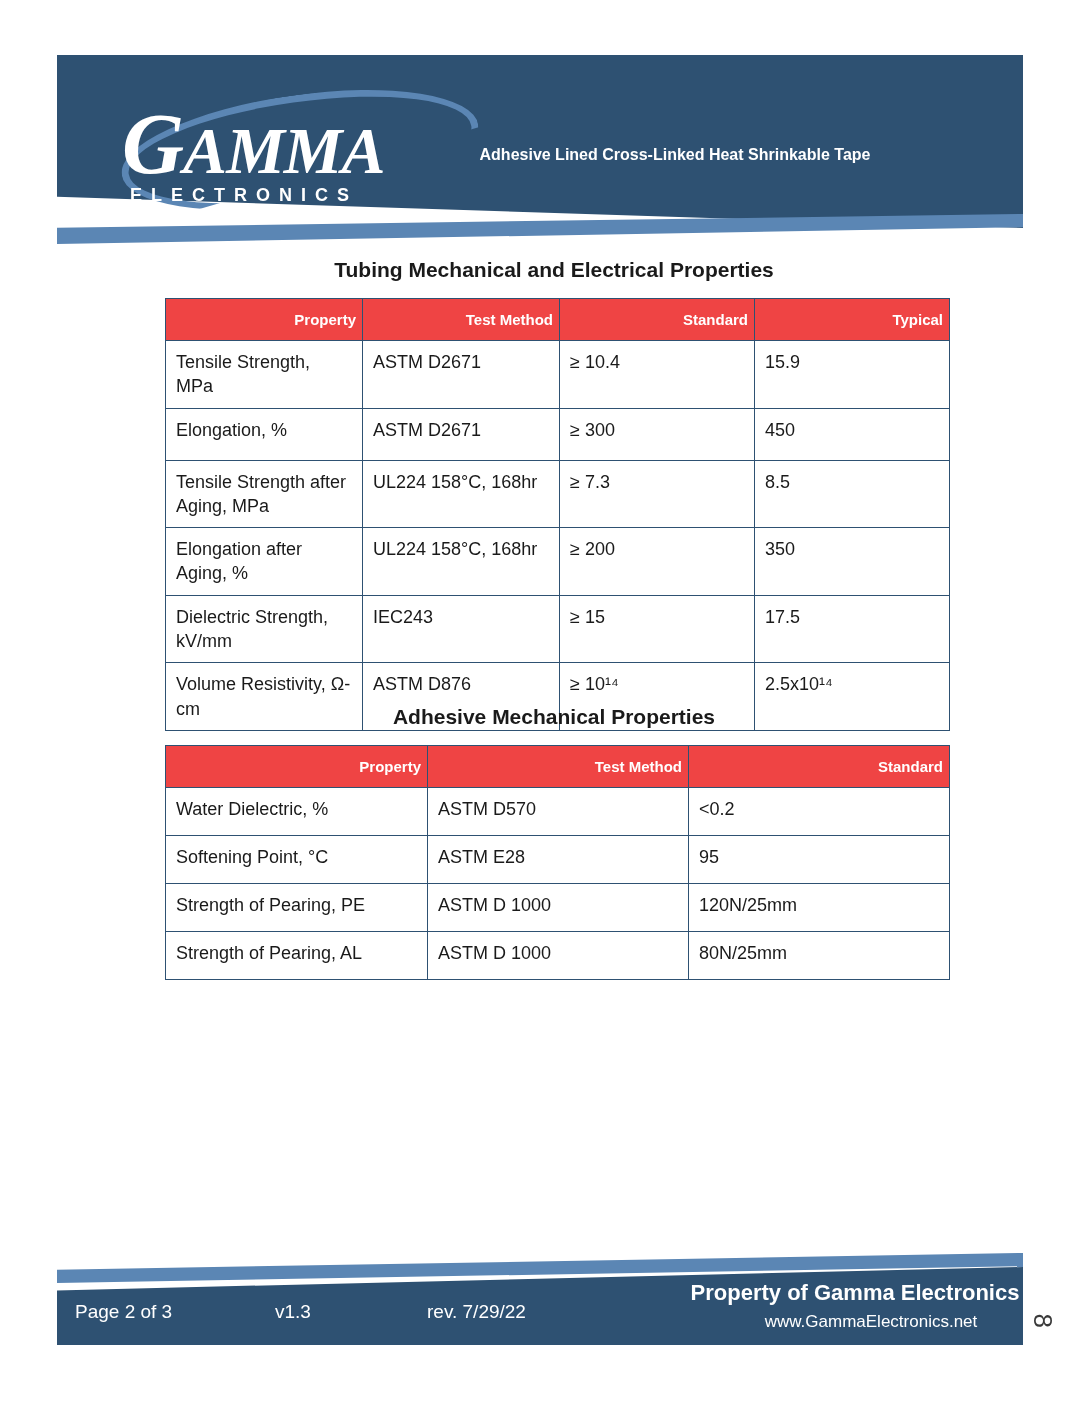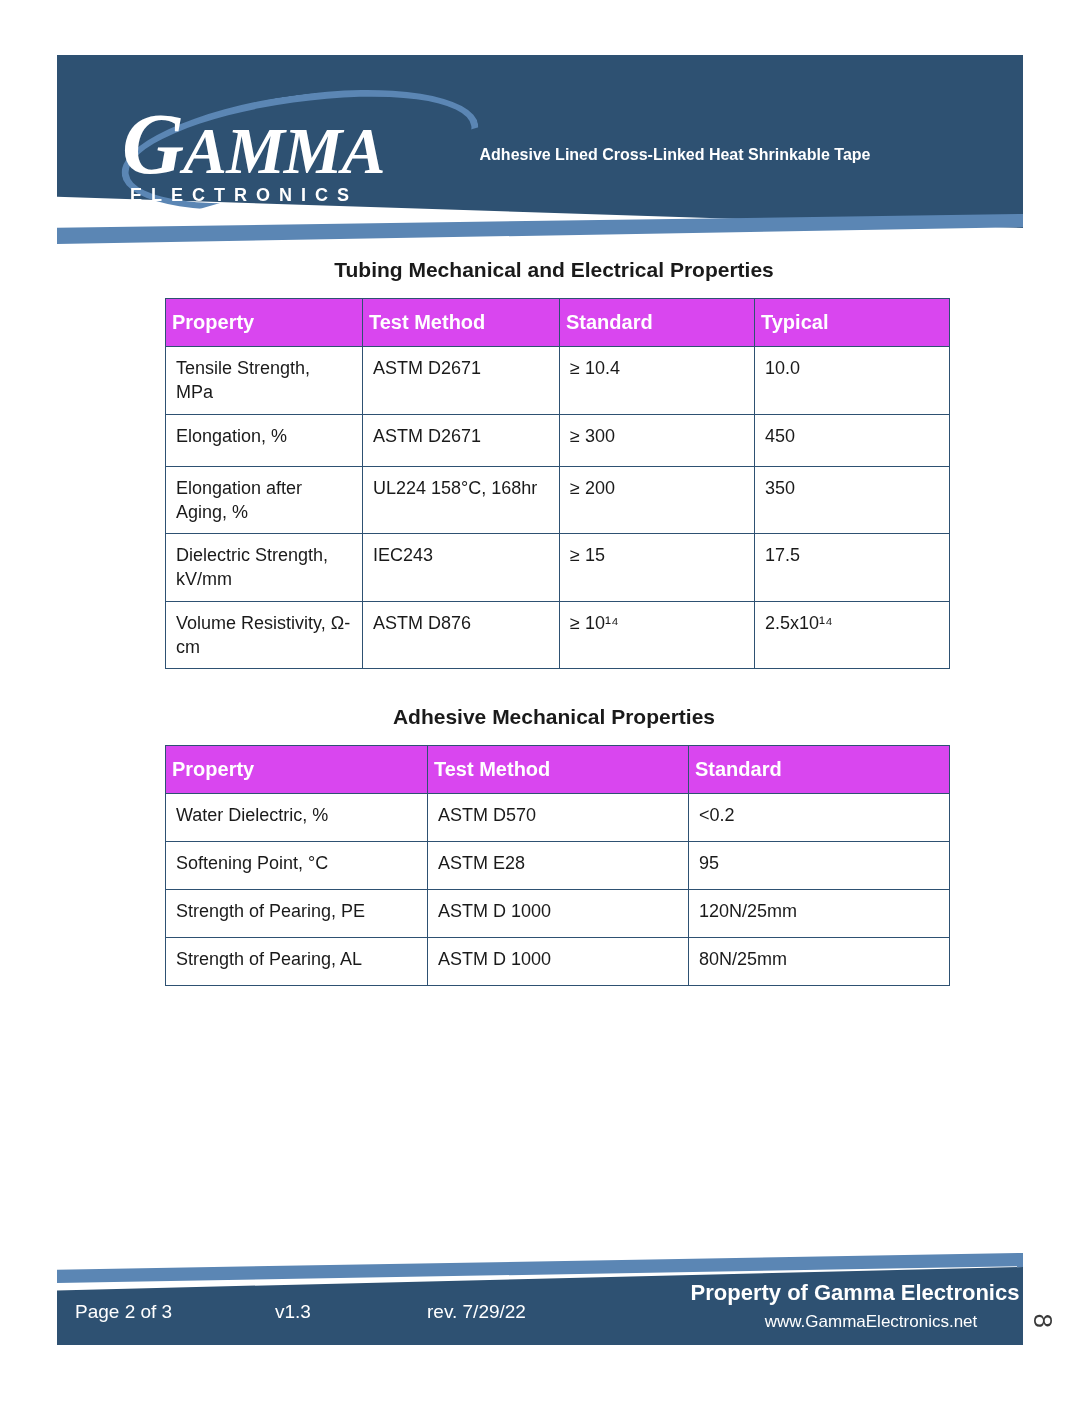--- a/index.html
+++ b/index.html
@@ -116,25 +116,25 @@
   #title-tubing { position: absolute; top: 258px; left: 0; width: 1080px; }
   #title-adhesive { position: absolute; top: 705px; left: 0; width: 1080px; }
 
   table.props {
     position: absolute;
     border-collapse: collapse;
     table-layout: fixed;
     font-size: 18px;
   }
   table.props th {
-    background: #d946ef;
-    color: #ffffff;
-    font-weight: bold;
-    font-size: 20px;
-    text-align: left;
+    background: #ef4444;
+    color: #ffffff;
+    font-weight: bold;
+    font-size: 15px;
+    text-align: right;
     padding: 12px 6px;
     border: 1px solid #2e5172;
   }
   table.props td {
     border: 1px solid #2e5172;
     padding: 9px 10px;
     color: #1a1a1a;
     vertical-align: top;
     line-height: 1.35;
   }
@@ -260,27 +260,33 @@
       <th>Test Method</th>
       <th>Standard</th>
       <th>Typical</th>
     </tr>
   </thead>
   <tbody>
     <tr>
       <td>Tensile Strength, MPa</td>
       <td>ASTM D2671</td>
       <td>≥ 10.4</td>
-      <td>10.0</td>
+      <td>15.9</td>
     </tr>
     <tr>
       <td>Elongation, %</td>
       <td>ASTM D2671</td>
       <td>≥ 300</td>
       <td>450</td>
+    </tr>
+    <tr>
+      <td>Tensile Strength after Aging, MPa</td>
+      <td>UL224 158°C, 168hr</td>
+      <td>≥ 7.3</td>
+      <td>8.5</td>
     </tr>
     <tr>
       <td>Elongation after Aging, %</td>
       <td>UL224 158°C, 168hr</td>
       <td>≥ 200</td>
       <td>350</td>
     </tr>
     <tr>
       <td>Dielectric Strength, kV/mm</td>
       <td>IEC243</td>

